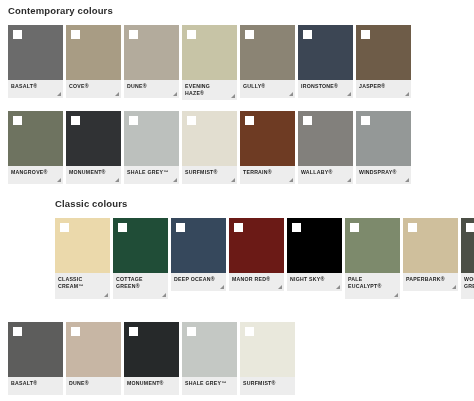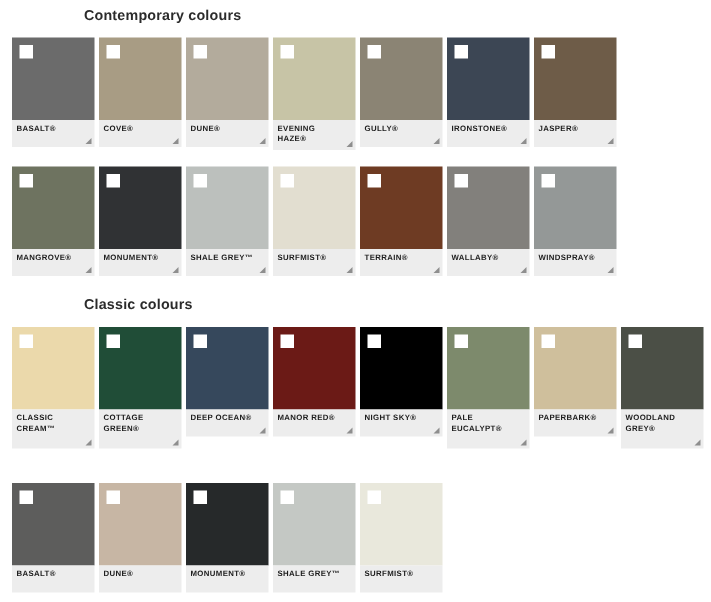--- a/index.html
+++ b/index.html
@@ -27,21 +27,20 @@
     position: relative;
   }
 
   .section-heading {
     font-size: 9.5px;
     font-weight: bold;
     color: #2b2b2b;
     letter-spacing: 0.15px;
     padding-left: 8px;
     line-height: 12px;
-    margin-left: 48px;
   }
 
   .swatch-row {
     display: flex;
     flex-wrap: nowrap;
     padding-left: 8px;
     gap: 0px;
   }
 
   .swatch {
@@ -100,21 +99,21 @@
     height: 0;
     border-left: 4px solid transparent;
     border-bottom: 4px solid #8e8e8e;
   }
 
   
   .sec-contemporary { padding-top: 5px; }
   .sec-contemporary .swatch-row { margin-top: 8px; }
   .sec-contemporary .swatch-row + .swatch-row { margin-top: 11px; }
 
-  .sec-classic { padding-top: 14px; }
+  .sec-classic { padding-top: 14px; padding-left: 47px; }
   .sec-classic .swatch-row { margin-top: 8px; }
 
   .sec-matt { padding-top: 15px; }
   .sec-matt .swatch-row { margin-top: 8px; }
 </style>
 </head>
 <body>
 
 <div class="page">
   <div id="sections-root">

